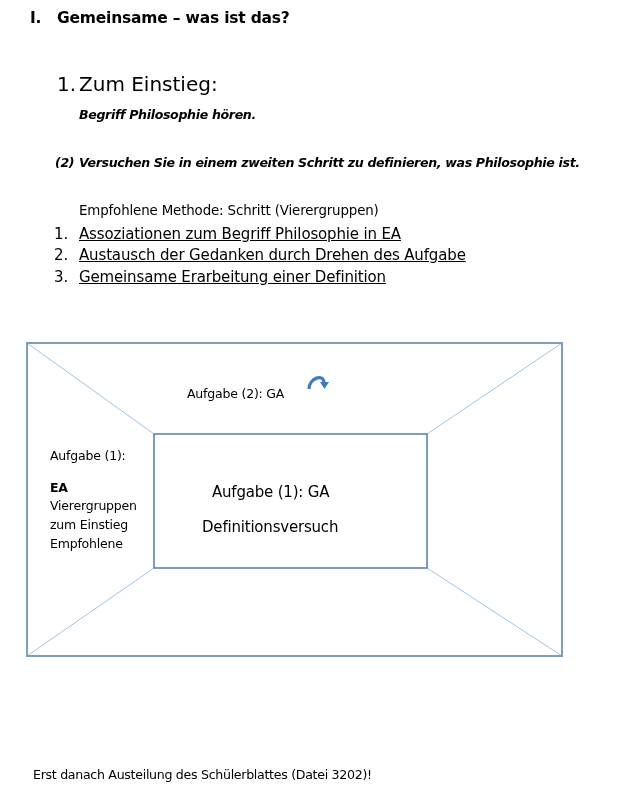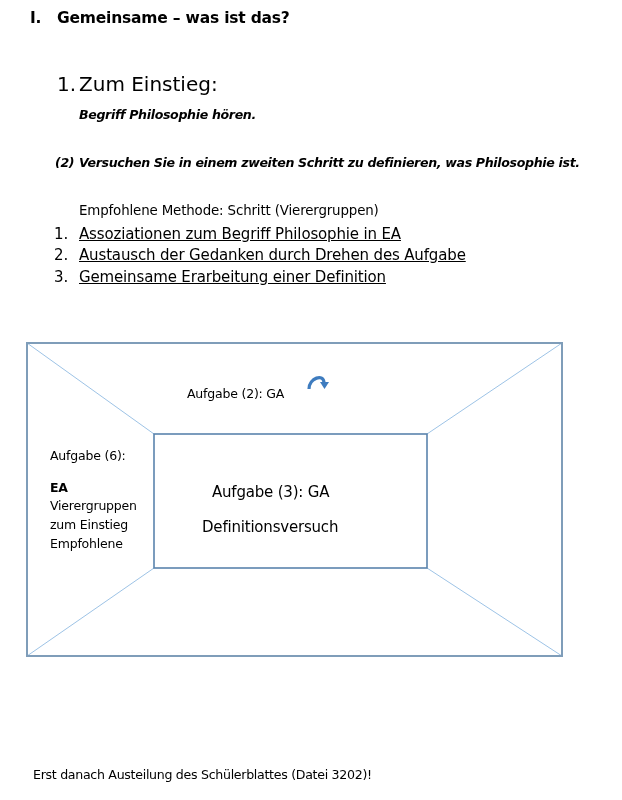--- a/index.html
+++ b/index.html
@@ -95,22 +95,22 @@
   <rect x="154" y="434" width="273" height="134" fill="none" stroke="#5a84ad" stroke-width="1.6"></rect>
 
   <g>
     <path d="M309 389 C309 378, 324 373, 324 383" fill="none" stroke="#3e7cbf" stroke-width="3.2" stroke-linecap="butt"></path>
     <polygon points="320,382 329,382 324.5,389" fill="#3e7cbf"></polygon>
   </g>
 </svg>
 
 <div class="abs box-text" style="left:187px; top:374px;margin-top:12px;">Aufgabe (2): GA</div>
 
-<div class="abs box-text" style="left:50px; top:448px;">Aufgabe (6):</div>
+<div class="abs box-text" style="left:50px; top:448px;">Aufgabe (1):</div>
 <div class="abs box-text" style="left:50px; top:480px;font-weight:bold;">EA</div>
 <div class="abs box-text" style="left:50px; top:498px;">Vierergruppen</div>
 <div class="abs box-text" style="left:50px; top:517px;">zum Einstieg</div>
 <div class="abs box-text" style="left:50px; top:536px;">Empfohlene</div>
 
-<div class="abs center-text" style="left:212px; top:483px;">Aufgabe (3): GA</div>
+<div class="abs center-text" style="left:212px; top:483px;">Aufgabe (1): GA</div>
 <div class="abs center-text" style="left:202px; top:518px;">Definitionsversuch</div>
 
 <div class="abs footer">Erst danach Austeilung des Schülerblattes (Datei 3202)!</div>
 
 </body></html>

